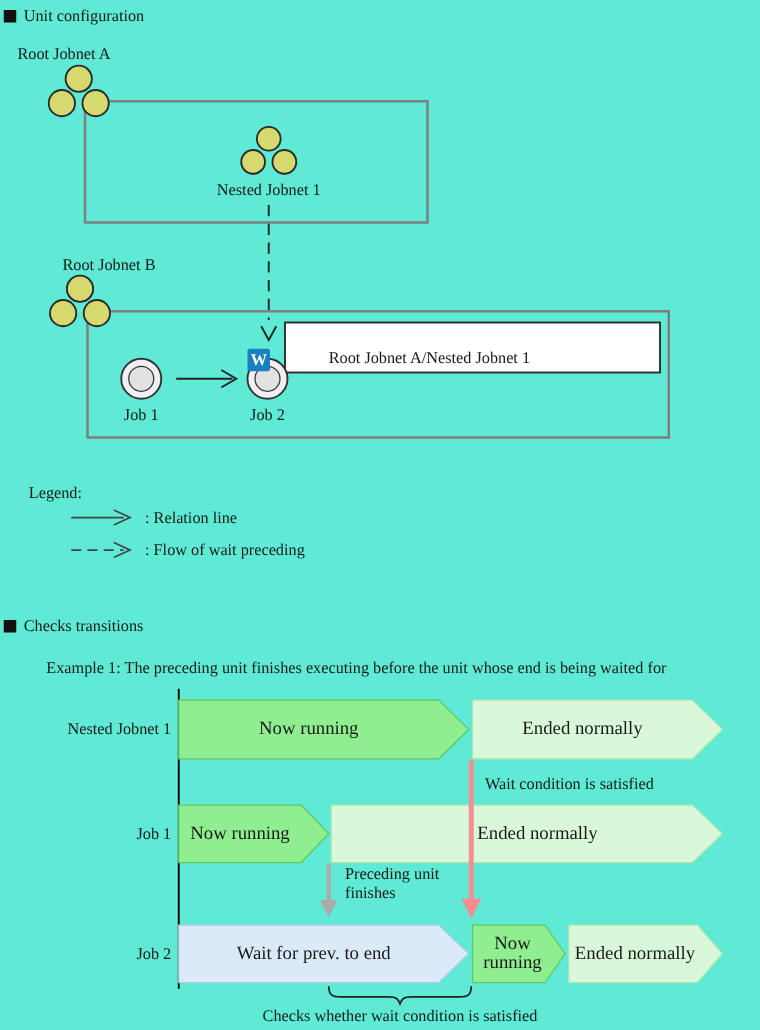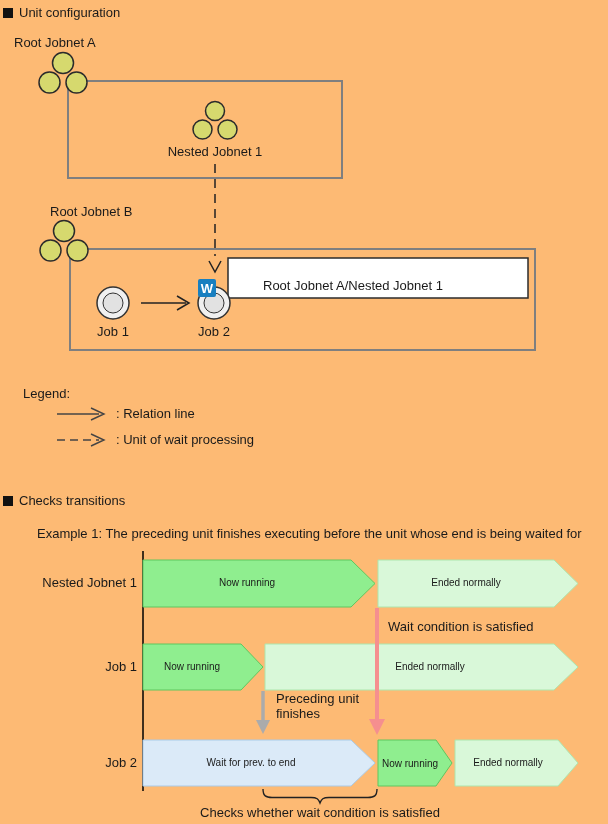--- a/index.html
+++ b/index.html
@@ -1,33 +1,33 @@
 <!DOCTYPE html>
 <html><head>
 <meta charset="utf-8">
 <style>
   html,body{margin:0;padding:0;background:#fff;}
   #canvas{
-    position:relative;width:608px;height:824px;background:#fdba74;
-    font-family:Liberation Sans, sans-serif;color:#1a1a1a;overflow:hidden;
+    position:relative;width:608px;height:824px;background:#5eead4;
+    font-family:Liberation Serif, serif;color:#1a1a1a;overflow:hidden;
   }
   svg{position:absolute;left:0;top:0;}
   .t{position:absolute;font-size:13px;line-height:16px;white-space:nowrap;color:#1a1a1a;}
   .cx{transform:translateX(-50%);}         
   .cy{transform:translateY(-50%);}         
   .cc{transform:translate(-50%,-50%);text-align:center;}
   .rt{position:absolute;text-align:right;font-size:13px;line-height:16px;white-space:nowrap;}
   .bullet{position:absolute;width:10px;height:10px;background:#111;}
   .wrap{white-space:normal;}
   #w-badge{
     position:absolute;left:198px;top:279px;width:18px;height:18px;
     background:#187FC0;color:#fff;font-weight:bold;font-size:13px;
     display:flex;align-items:center;justify-content:center;border-radius:2px;
   }
-  .seg-label{font-size:10px;}
+  .seg-label{font-size:15px;}
 </style>
 </head>
 <body>
 
 <div id="canvas">
 
   <svg width="608" height="824" viewBox="0 0 608 824">
 
     <rect x="68" y="81" width="274" height="97" fill="none" stroke="#7F7F7F" stroke-width="2"></rect>
 
@@ -119,21 +119,21 @@
 
   <div id="w-badge">W</div>
 
   <div class="t" style="left:240px;top:278px;margin-left:23px;">Root Jobnet A/Nested Jobnet 1</div>
 
   <div class="t cx" style="left:113px;top:324px;">Job 1</div>
   <div class="t cx" style="left:214px;top:324px;">Job 2</div>
 
   <div class="t" style="left:23px;top:386px;">Legend:</div>
   <div class="t" style="left:116px;top:406px;">: Relation line</div>
-  <div class="t" style="left:116px;top:432px;">: Unit of wait processing</div>
+  <div class="t" style="left:116px;top:432px;">: Flow of wait preceding</div>
 
   <div class="bullet" style="left:3px;top:496px;"></div>
   <div class="t" style="left:19px;top:493px;">Checks transitions</div>
 
   <div class="t" style="left:5px;top:526px;margin-left:32px;">Example 1: The preceding unit finishes executing before the unit whose end is being waited for</div>
 
   <div class="rt cy" style="right:471px;top:583px;">Nested Jobnet 1</div>
   <div class="rt cy" style="right:471px;top:667px;">Job 1</div>
   <div class="rt cy" style="right:471px;top:763px;">Job 2</div>
 

